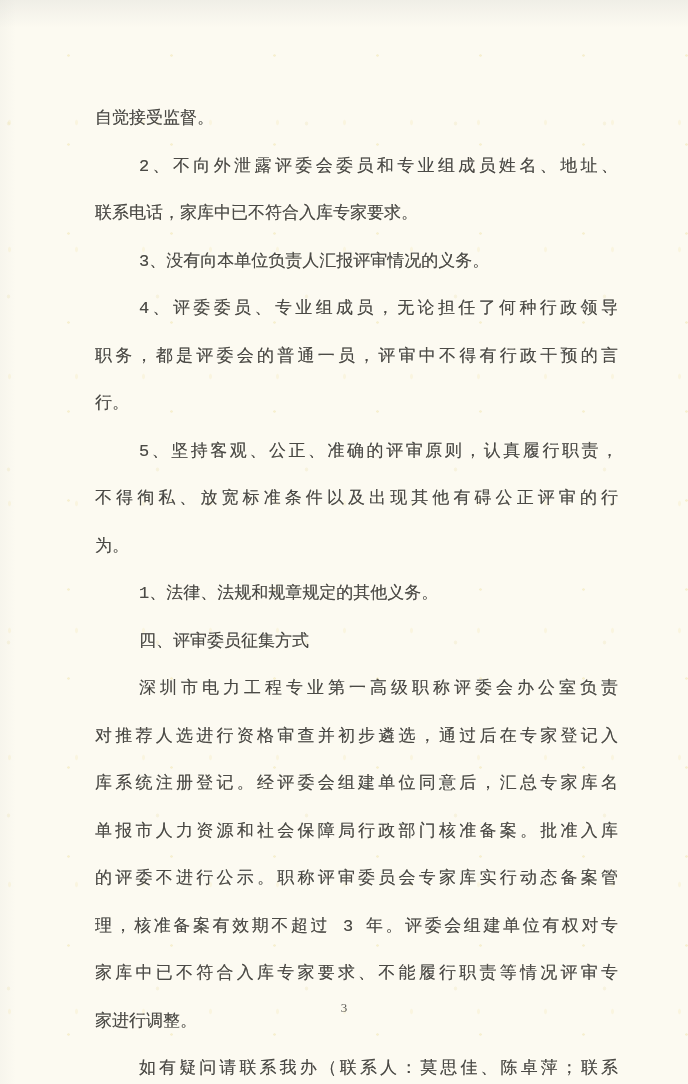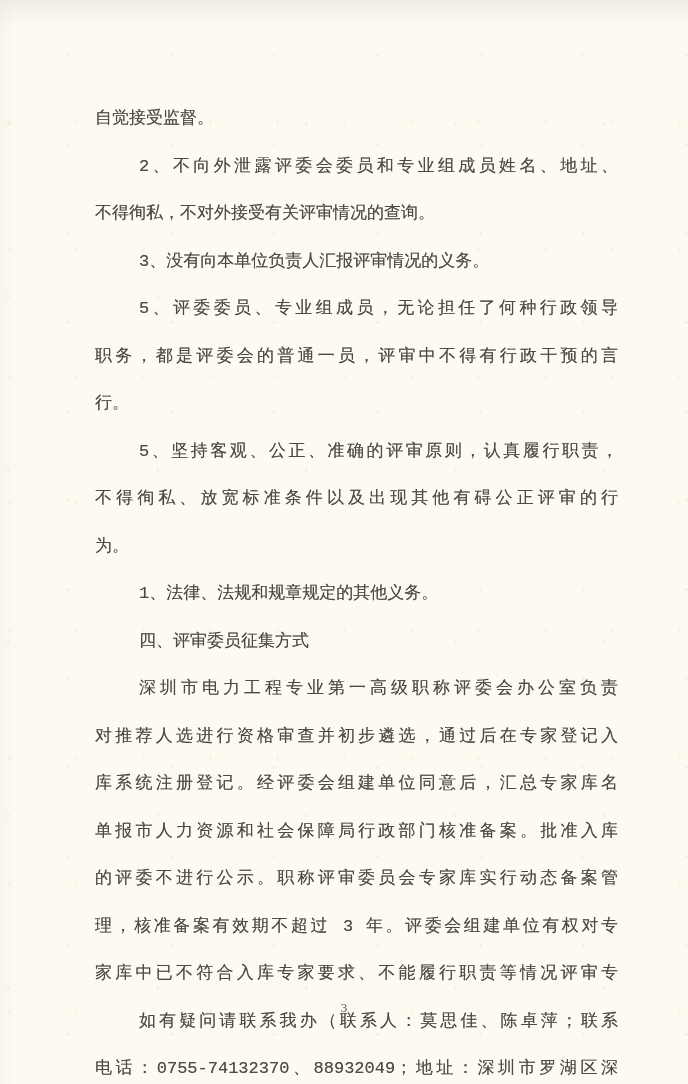--- a/index.html
+++ b/index.html
@@ -73,36 +73,37 @@
 </style>
 </head>
 <body>
 
 <div class="scan">
   <div class="edge-shading"></div>
 
   <main class="textblock">
     <p class="ln">自觉接受监督。</p>
     <p class="ln ind fill">2、不向外泄露评委会委员和专业组成员姓名、地址、</p>
-    <p class="ln">不得徇私，不对外接受有关评审情况的查询。</p>
+    <p class="ln">联系电话，家库中已不符合入库专家要求。</p>
     <p class="ln ind">3、没有向本单位负责人汇报评审情况的义务。</p>
-    <p class="ln ind fill">5、评委委员、专业组成员，无论担任了何种行政领导</p>
+    <p class="ln ind fill">4、评委委员、专业组成员，无论担任了何种行政领导</p>
     <p class="ln fill">职务，都是评委会的普通一员，评审中不得有行政干预的言</p>
     <p class="ln">行。</p>
     <p class="ln ind fill">5、坚持客观、公正、准确的评审原则，认真履行职责，</p>
     <p class="ln fill">不得徇私、放宽标准条件以及出现其他有碍公正评审的行</p>
     <p class="ln">为。</p>
     <p class="ln ind">1、法律、法规和规章规定的其他义务。</p>
     <p class="ln ind">四、评审委员征集方式</p>
     <p class="ln ind fill">深圳市电力工程专业第一高级职称评委会办公室负责</p>
     <p class="ln fill">对推荐人选进行资格审查并初步遴选，通过后在专家登记入</p>
     <p class="ln fill">库系统注册登记。经评委会组建单位同意后，汇总专家库名</p>
     <p class="ln fill">单报市人力资源和社会保障局行政部门核准备案。批准入库</p>
     <p class="ln fill">的评委不进行公示。职称评审委员会专家库实行动态备案管</p>
     <p class="ln fill">理，核准备案有效期不超过 3 年。评委会组建单位有权对专</p>
     <p class="ln fill">家库中已不符合入库专家要求、不能履行职责等情况评审专</p>
+    <p class="ln">家进行调整。</p>
     <p class="ln ind fill">如有疑问请联系我办（联系人：莫思佳、陈卓萍；联系</p>
     <p class="ln fill">电话：0755-74132370、88932049；地址：深圳市罗湖区深</p>
     <p class="ln ind">特此公告。</p>
   </main>
 
   <div class="pagenum">3</div>
 </div>
 
 </body></html>

